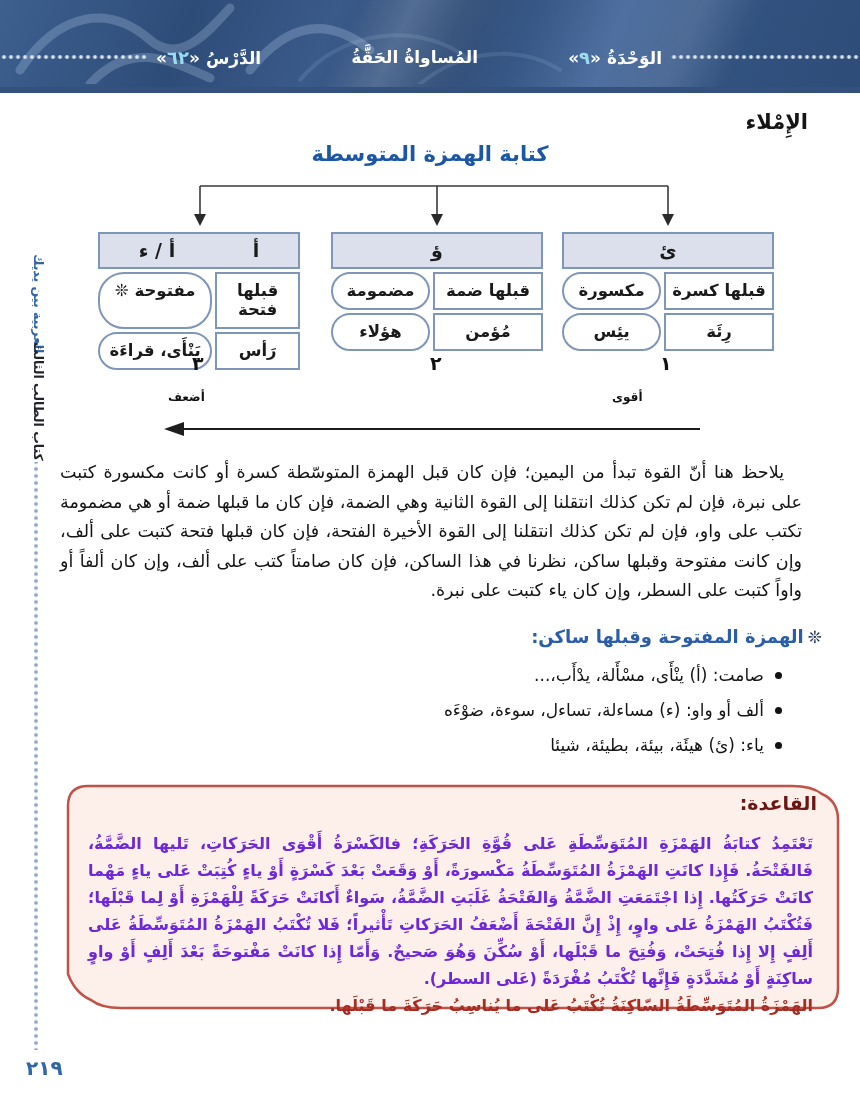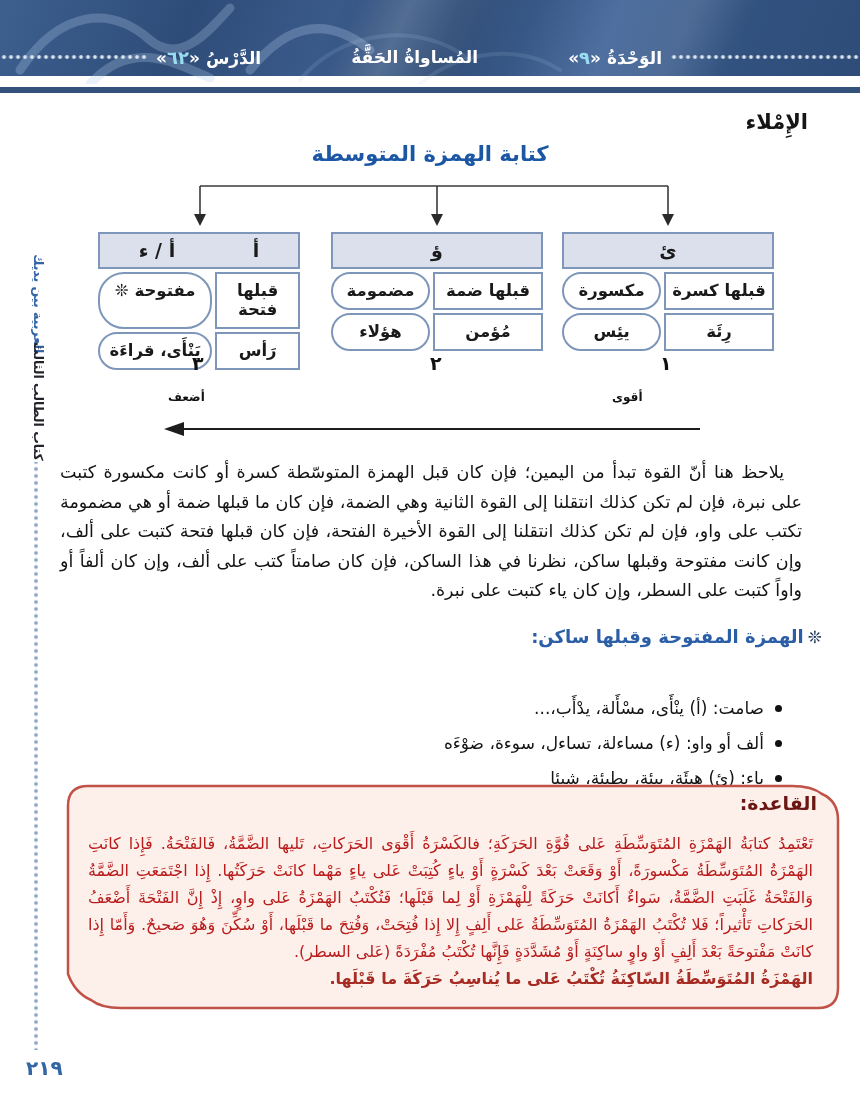--- a/index.html
+++ b/index.html
@@ -1,20 +1,20 @@
 <!DOCTYPE html>
 <html lang="ar"><head>
 <meta charset="utf-8">
 <style>
   html,body{margin:0;padding:0;background:#fff;}
   .page{position:relative;width:860px;height:1118px;background:#fff;overflow:hidden;
         font-family:"DejaVu Sans",sans-serif;}
 
   
-  .band{position:absolute;left:0;top:0;width:860px;height:76px;
+  .band{position:absolute;left:0;top:0;width:860px;height:92px;
         background:linear-gradient(112deg,#3d608f 0%,#2e4c78 22%,#3a5a8a 38%,#2c4a75 52%,#44679a 70%,#32527f 84%,#2e4c78 100%);}
   .band .sheen{position:absolute;inset:0;
         background:linear-gradient(115deg,rgba(255,255,255,0) 40%,rgba(255,255,255,.16) 46%,rgba(255,255,255,.02) 55%,rgba(255,255,255,0) 60%,rgba(255,255,255,.10) 78%,rgba(255,255,255,0) 85%);}
   .band-strip{position:absolute;left:0;top:87px;width:860px;height:6px;background:#33517c;}
   .band-row{position:absolute;left:0;top:40px;width:860px;height:34px;display:flex;align-items:center;
             color:#fff;font-weight:bold;font-size:17px;}
   .chain-h{height:8px;background-image:radial-gradient(circle,rgba(235,242,250,.9) 1.4px,rgba(235,242,250,0) 2.4px);
            background-size:7px 8px;background-repeat:repeat-x;background-position:center;}
   .hdr-item{white-space:nowrap;padding:0 8px;}
   .badge{direction:ltr;unicode-bidi:isolate;}
@@ -56,30 +56,30 @@
   .scale-label{position:absolute;top:390px;font-size:12px;font-weight:bold;color:#111;}
   .scale-arrow{position:absolute;left:0;top:418px;}
 
   
   .explain{position:absolute;right:58px;top:458px;width:742px;direction:rtl;text-align:justify;
            font-size:17.5px;line-height:29.5px;color:#141414;text-indent:18px;margin-left:16px;}
 
   
   .fathah-head{position:absolute;right:38px;top:626px;direction:rtl;font-size:18px;font-weight:bold;color:#2b5ea7;}
   .fathah-head .marker{color:#1a2f55;font-size:17px;margin-left:4px;}
-  .bullets{position:absolute;right:76px;top:691px;width:560px;direction:rtl;font-size:17px;color:#141414;}
+  .bullets{position:absolute;right:76px;top:658px;width:560px;direction:rtl;font-size:17px;color:#141414;}
   .bullet-item{line-height:35px;position:relative;padding-right:20px;}
   .bullet-item::before{content:"";position:absolute;right:2px;top:14px;width:7px;height:7px;border-radius:50%;background:#111;}
 
   
   .rule-box{position:absolute;left:66px;top:784px;width:775px;height:227px;}
   .rule-box svg.frame{position:absolute;inset:0;}
   .rule-inner{position:relative;z-index:1;padding:8px 24px 0 20px;direction:rtl;}
   .rule-title{font-size:19px;font-weight:bold;color:#6b1612;margin-bottom:16px;}
-  .rule-body{font-size:16px;font-weight:normal;color:#b91c1c;line-height:27px;text-align:justify;margin:2px 4px 0 2px;}
+  .rule-body{font-size:16px;font-weight:bold;color:#6d28d9;line-height:27px;text-align:justify;margin:2px 4px 0 2px;}
   .rule-footer{font-size:16px;font-weight:bold;color:#a62b22;line-height:27px;text-align:right;margin:0 4px 0 2px;}
 </style>
 </head>
 <body>
 
 <div class="page">
 
   <div class="band">
     <svg width="860" height="84" style="position:absolute;inset:0;">
       <g fill="none" stroke="rgba(180,205,235,0.28)" stroke-width="9" stroke-linecap="round">

